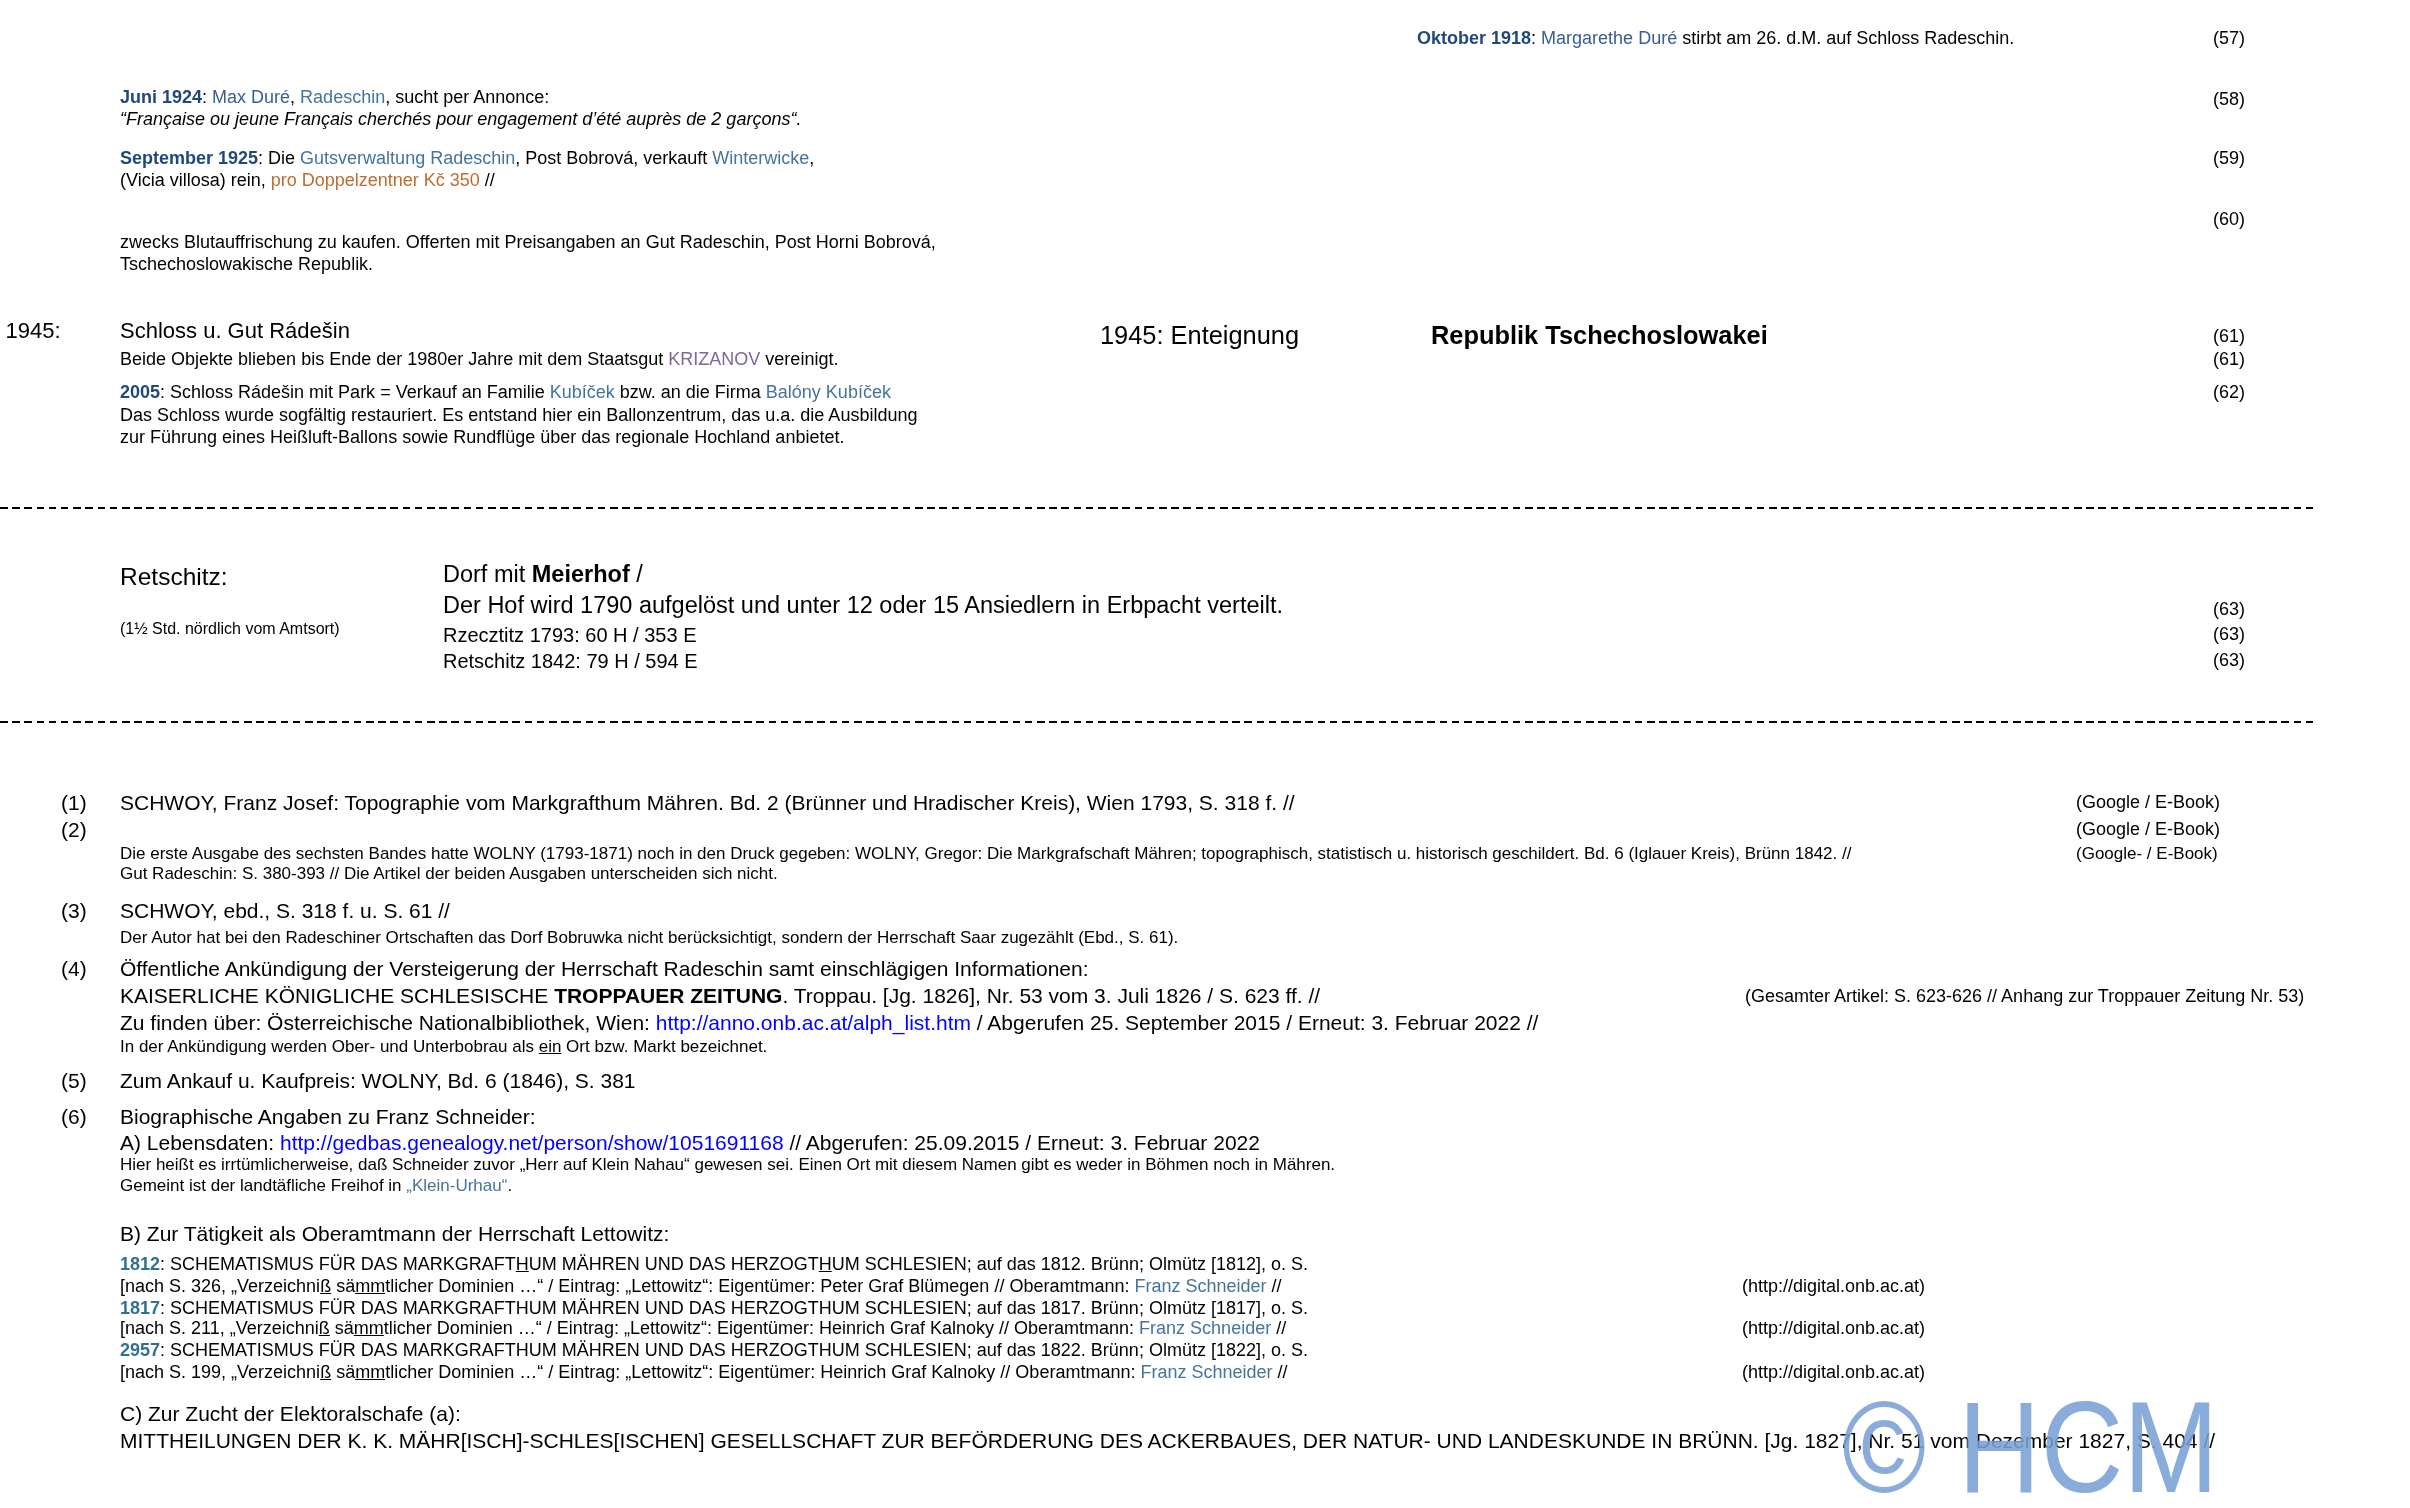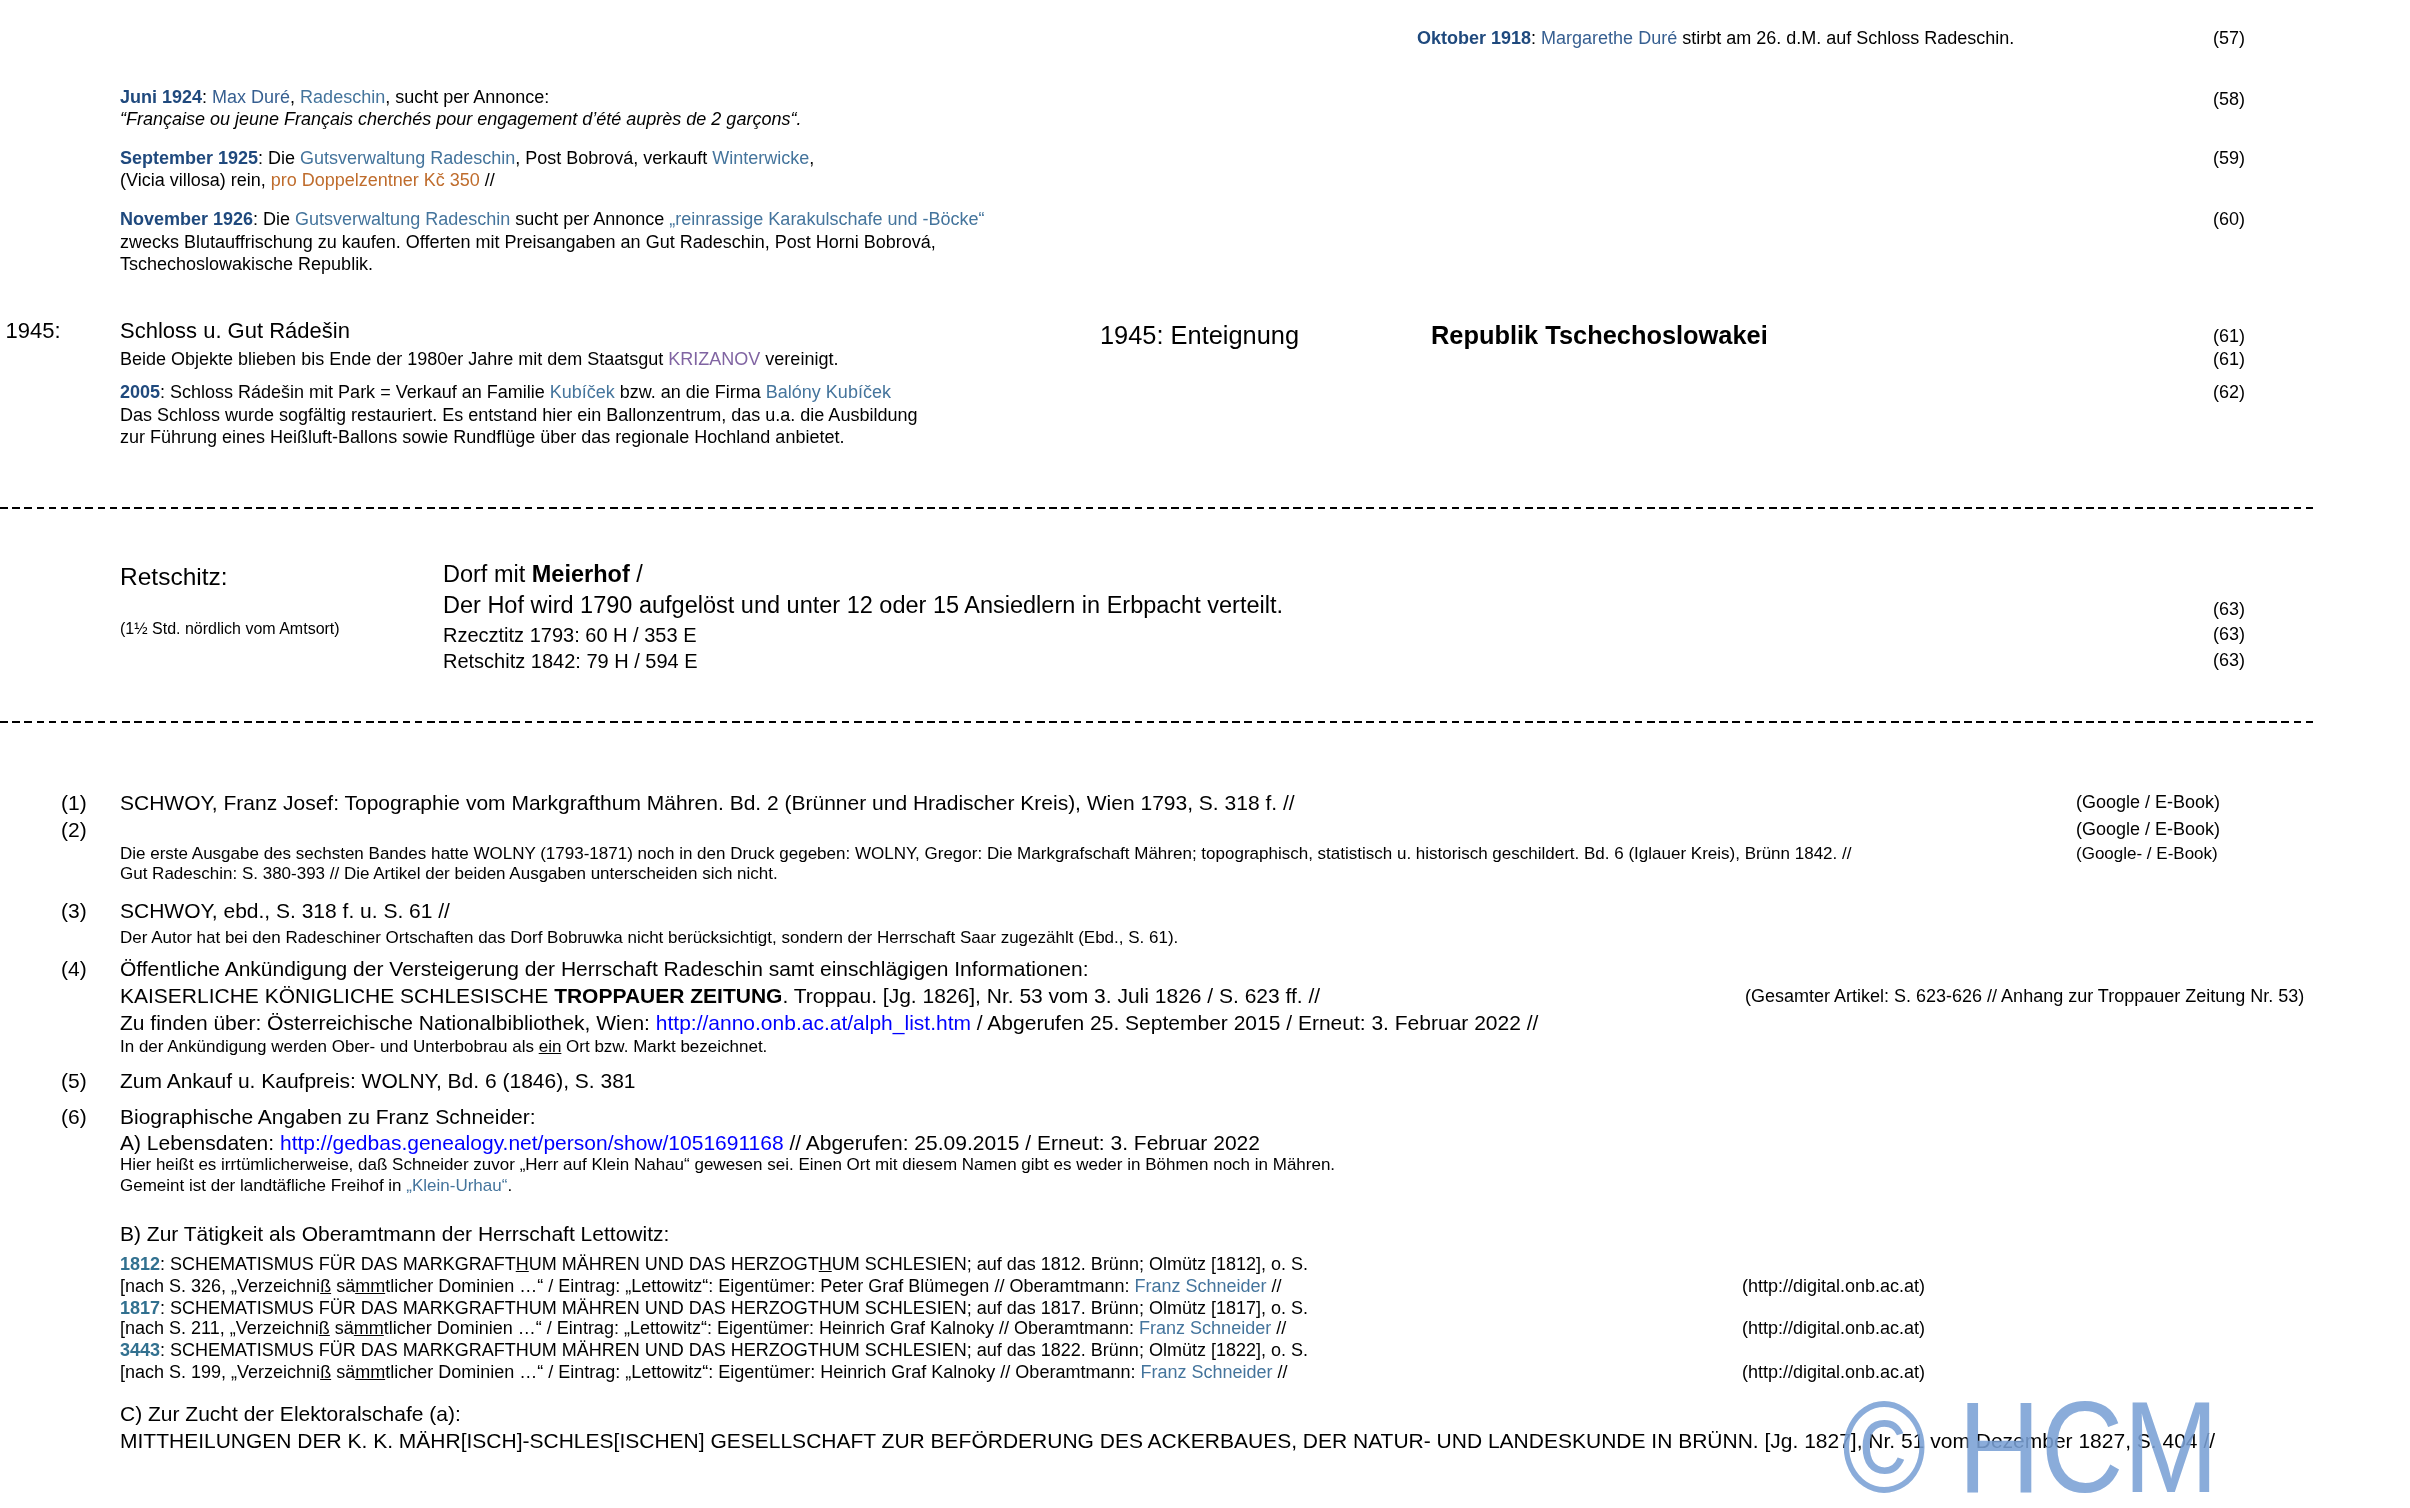--- a/index.html
+++ b/index.html
@@ -49,23 +49,20 @@
   </div>
   <div class="line t19 i" style="left:120px;top:109px">“Française ou jeune Français cherchés pour engagement d’été auprès de 2 garçons“.</div>
 
   <div class="line t19" style="left:120px;top:148px">
     <span class="c-date">September 1925</span><span>: Die </span><span class="c-link">Gutsverwaltung Radeschin</span><span>, Post Bobrová, verkauft </span><span class="c-link">Winterwicke</span><span>,</span>
   </div>
   <div class="line t19" style="left:120px;top:170px">
     <span>(Vicia villosa) rein, </span><span class="c-orange">pro Doppelzentner Kč 350</span><span> //</span>
   </div>
 
-  <div class="line t19" style="left:120px;top:209px">
-    <span class="c-date">November 1926</span><span>: Die </span><span class="c-link">Gutsverwaltung Radeschin</span><span> sucht per Annonce </span><span class="c-link">„reinrassige Karakulschafe und -Böcke“</span>
-  </div>
   <div class="line t19" style="left:120px;top:232px">zwecks Blutauffrischung zu kaufen. Offerten mit Preisangaben an Gut Radeschin, Post Horni Bobrová,</div>
   <div class="line t19" style="left:120px;top:254px">Tschechoslowakische Republik.</div>
 
   <div class="line t28" style="left:5.6px;top:318px">1945:</div>
   <div class="line t28" style="left:120px;top:318px">Schloss u. Gut Rádešin</div>
   <div class="line t27" style="left:1100px;top:320px">1945: Enteignung</div>
   <div class="line t27 b" style="left:1431px;top:320px">Republik Tschechoslowakei</div>
 
   <div class="line t19" style="left:120px;top:349px">
     <span>Beide Objekte blieben bis Ende der 1980er Jahre mit dem Staatsgut </span><span class="c-purple">KRIZANOV</span><span> vereinigt.</span>
@@ -141,21 +138,21 @@
 
   <div class="line t19" style="left:120px;top:1298px">
     <span class="c-year">1817</span><span>: SCHEMATISMUS FÜR DAS MARKGRAFTHUM MÄHREN UND DAS HERZOGTHUM SCHLESIEN; auf das 1817. Brünn; Olmütz [1817], o. S.</span><span class="u"></span><span></span><span class="u"></span><span></span>
   </div>
   <div class="line t19" style="left:120px;top:1318px">
     <span>[nach S. 211, „Verzeichni</span><span class="u">ß</span><span> sä</span><span class="u">mm</span><span>tlicher Dominien …“ / Eintrag: „Lettowitz“: Eigentümer: Heinrich Graf Kalnoky // Oberamtmann: </span><span class="c-link">Franz Schneider</span><span> //</span>
   </div>
   <div class="line t19" style="left:1742px;top:1318px">(http://digital.onb.ac.at)</div>
 
   <div class="line t19" style="left:120px;top:1340px">
-    <span class="c-year">3443</span><span>: SCHEMATISMUS FÜR DAS MARKGRAFTHUM MÄHREN UND DAS HERZOGTHUM SCHLESIEN; auf das 1822. Brünn; Olmütz [1822], o. S.</span><span class="u"></span><span></span><span class="u"></span><span></span>
+    <span class="c-year">2957</span><span>: SCHEMATISMUS FÜR DAS MARKGRAFTHUM MÄHREN UND DAS HERZOGTHUM SCHLESIEN; auf das 1822. Brünn; Olmütz [1822], o. S.</span><span class="u"></span><span></span><span class="u"></span><span></span>
   </div>
   <div class="line t19" style="left:120px;top:1362px">
     <span>[nach S. 199, „Verzeichni</span><span class="u">ß</span><span> sä</span><span class="u">mm</span><span>tlicher Dominien …“ / Eintrag: „Lettowitz“: Eigentümer: Heinrich Graf Kalnoky // Oberamtmann: </span><span class="c-link">Franz Schneider</span><span> //</span>
   </div>
   <div class="line t19" style="left:1742px;top:1362px">(http://digital.onb.ac.at)</div>
 
   <div class="line t22" style="left:120px;top:1401px">C) Zur Zucht der Elektoralschafe (a):</div>
   <div class="line t22" style="left:120px;top:1428px">MITTHEILUNGEN DER K. K. MÄHR[ISCH]-SCHLES[ISCHEN] GESELLSCHAFT ZUR BEFÖRDERUNG DES ACKERBAUES, DER NATUR- UND LANDESKUNDE IN BRÜNN. [Jg. 1827], Nr. 51 vom Dezember 1827, S. 404 //</div>
 
   <div class="wm">© HCM</div>

